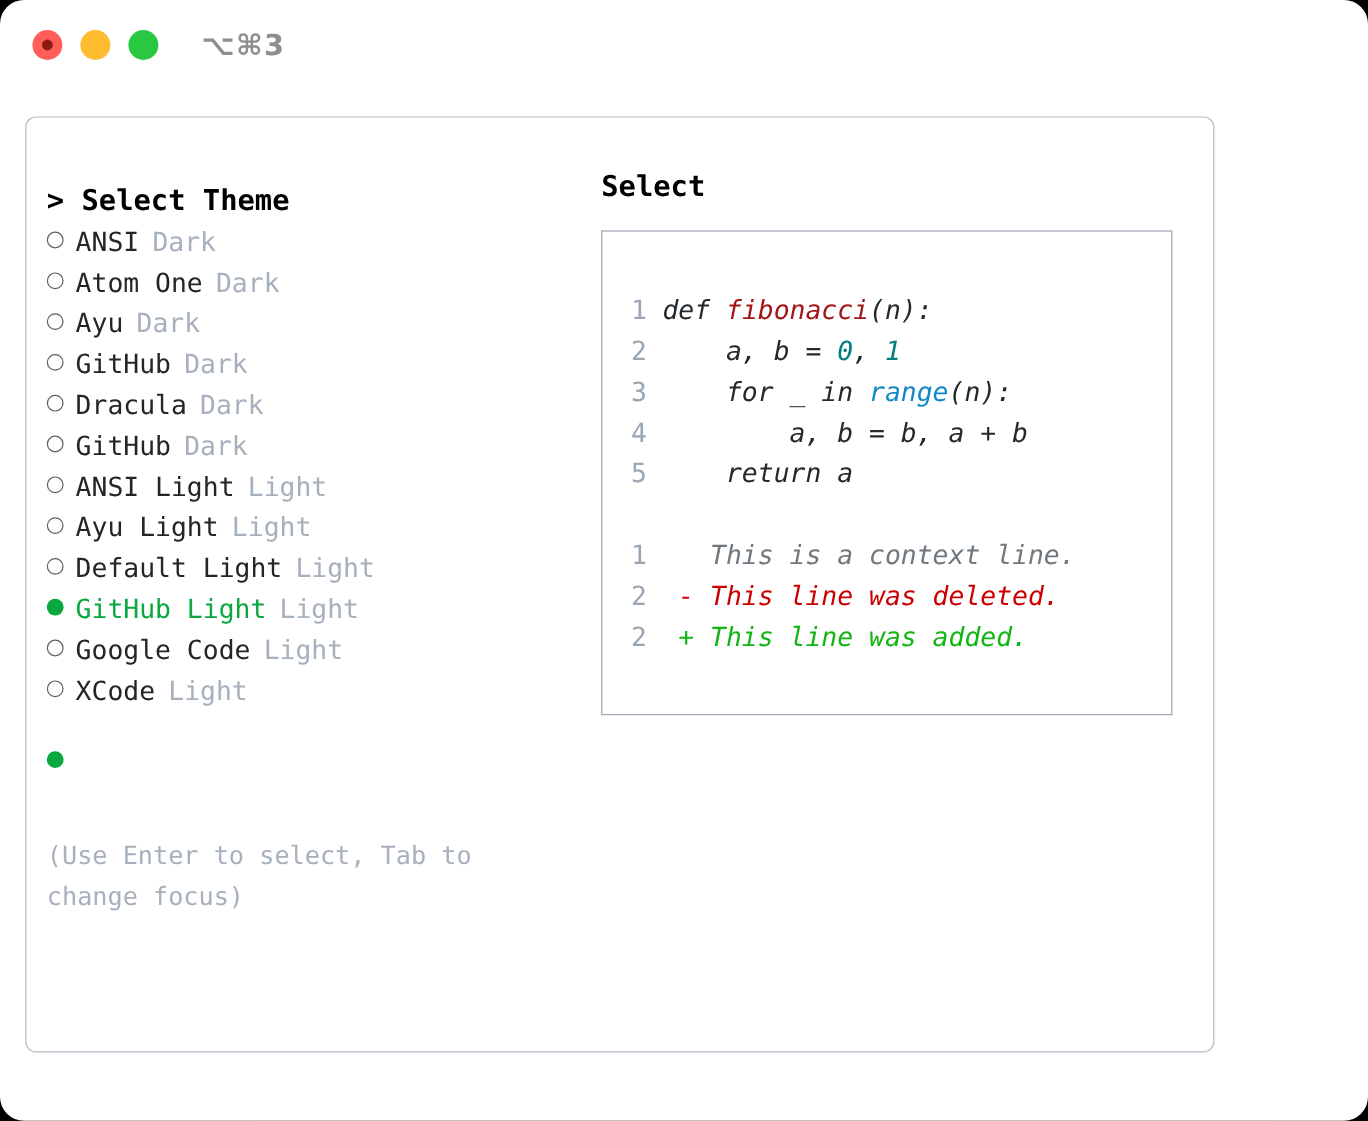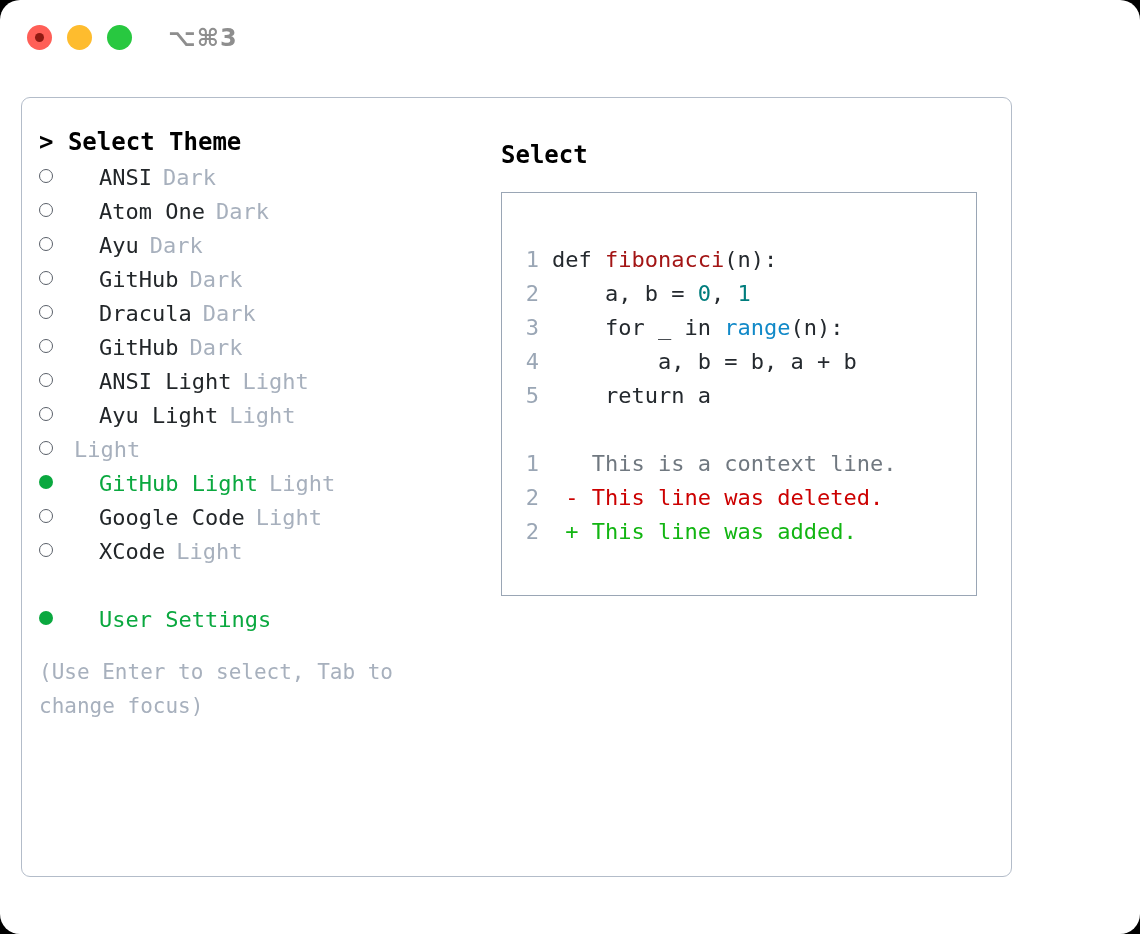--- a/index.html
+++ b/index.html
@@ -93,21 +93,21 @@
     position: absolute;
     left: 0;
     top: 0;
     width: 100%;
     height: 100%;
   }
 
   .col-left {
     position: absolute;
     left: 17px;
-    top: 29px;
+    top: 54px;
     width: 450px;
   }
   .col-right {
     position: absolute;
     left: 479px;
     top: 42px;
     width: 500px;
   }
 
   
@@ -143,37 +143,37 @@
     flex: 0 0 auto;
   }
   .bullet-off {
     border: 1.8px solid #5a6069;
     background: transparent;
   }
   .bullet-on {
     border: none;
     background: #0aa83f;
   }
-  .opt-label   { color: #222629; margin-left: 36px; }
+  .opt-label   { color: #222629; }
   .opt-label.sel { color: #0aa83f; }
   .opt-suffix  { color: #a7b0bd; margin-left: 11px; }
 
   
   .group-title {
     font-size: 22px;
     line-height: 34px;
     color: #222629;
     padding-left: 24px;
     white-space: pre;
   }
   .spacer-lg { height: 34px; }
 
   
   .hint {
-    margin-top: 18px;
+    margin-top: 34px;
     font-size: 21px;
     line-height: 34px;
     color: #a7b0bd;
     width: 400px;
     white-space: pre-wrap;
   }
 
   
   .preview-box {
     margin-top: 22px;
@@ -194,21 +194,21 @@
     white-space: pre;
   }
   .code-line { display: flex; white-space: pre; }
   .lineno {
     width: 26px;
     text-align: right;
     color: #9aa6b5;
     flex: 0 0 auto;
     margin-right: 13px;
   }
-  .code-text { color: #24292e; }
+  .code-text { color: #24292e; font-style: italic; }
 
   .tok-plain { color: #24292e; }
   .tok-func  { color: #a31515; }
   .tok-num   { color: #007d7d; }
   .tok-call  { color: #1189c8; }
   .tok-ctx   { color: #707880; }
   .tok-del   { color: #cc0000; }
   .tok-add   { color: #12b512; }
 
   .blank-line { height: 34px; }
@@ -236,31 +236,31 @@
 
         <div class="opt-list" id="theme-list">
             <div class="opt-row"><span class="bullet bullet-off"></span><span class="opt-label">ANSI</span><span class="opt-suffix">Dark</span></div>
             <div class="opt-row"><span class="bullet bullet-off"></span><span class="opt-label">Atom One</span><span class="opt-suffix">Dark</span></div>
             <div class="opt-row"><span class="bullet bullet-off"></span><span class="opt-label">Ayu</span><span class="opt-suffix">Dark</span></div>
             <div class="opt-row"><span class="bullet bullet-off"></span><span class="opt-label">GitHub</span><span class="opt-suffix">Dark</span></div>
             <div class="opt-row"><span class="bullet bullet-off"></span><span class="opt-label">Dracula</span><span class="opt-suffix">Dark</span></div>
             <div class="opt-row"><span class="bullet bullet-off"></span><span class="opt-label">GitHub</span><span class="opt-suffix">Dark</span></div>
             <div class="opt-row"><span class="bullet bullet-off"></span><span class="opt-label">ANSI Light</span><span class="opt-suffix">Light</span></div>
             <div class="opt-row"><span class="bullet bullet-off"></span><span class="opt-label">Ayu Light</span><span class="opt-suffix">Light</span></div>
-            <div class="opt-row"><span class="bullet bullet-off"></span><span class="opt-suffix">Light</span></div>
+            <div class="opt-row"><span class="bullet bullet-off"></span><span class="opt-label">Default Light</span><span class="opt-suffix">Light</span></div>
             <div class="opt-row"><span class="bullet bullet-on"></span><span class="opt-label sel">GitHub Light</span><span class="opt-suffix">Light</span></div>
             <div class="opt-row"><span class="bullet bullet-off"></span><span class="opt-label">Google Code</span><span class="opt-suffix">Light</span></div>
             <div class="opt-row"><span class="bullet bullet-off"></span><span class="opt-label">XCode</span><span class="opt-suffix">Light</span></div>
           </div>
 
         <div class="spacer-lg"></div>
 
 
         <div class="opt-list" id="apply-list">
-            <div class="opt-row"><span class="bullet bullet-on"></span><span class="opt-label sel">User Settings</span></div>
+            <div class="opt-row"><span class="bullet bullet-on"></span></div>
           </div>
 
         <div class="hint">(Use Enter to select, Tab to change focus)</div>
       </div>
 
       <div class="col-right">
 
         <div class="pane-title">Select</div>
 
         <div class="preview-box">

